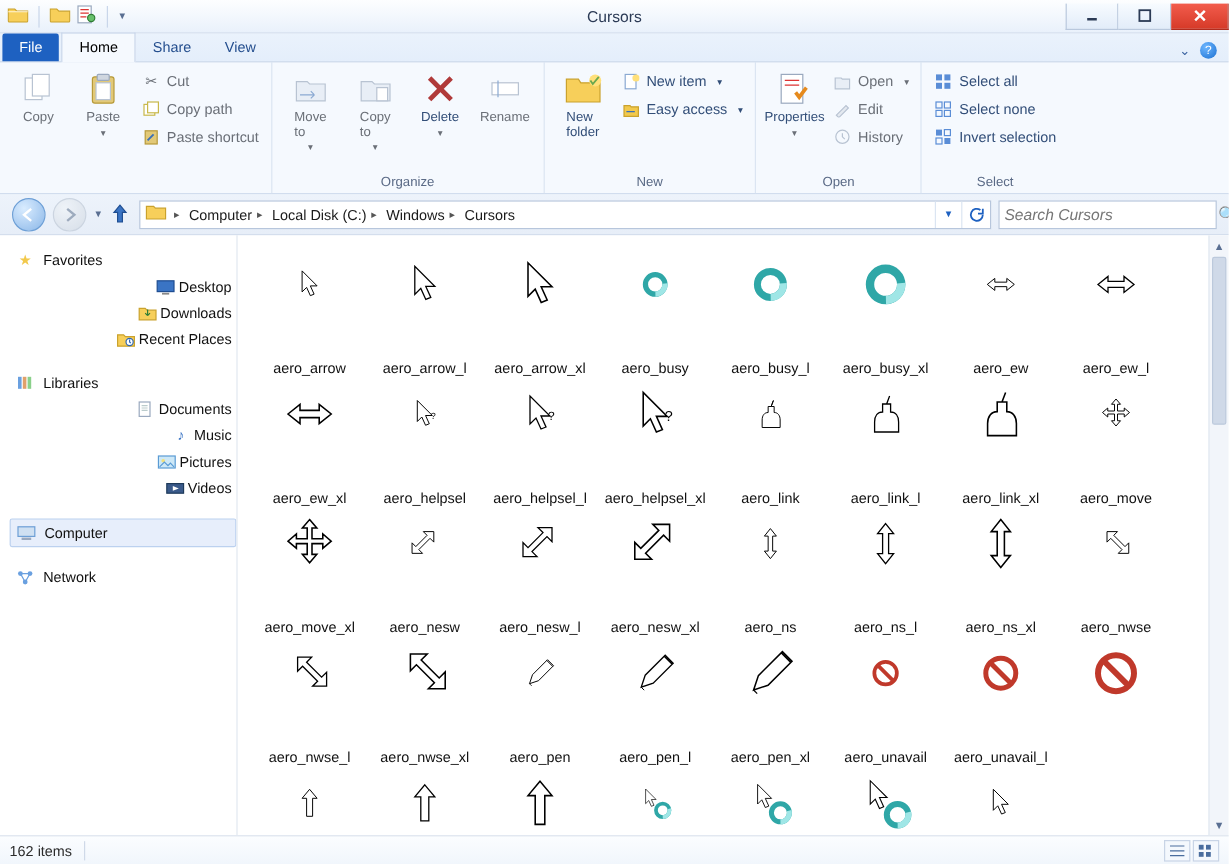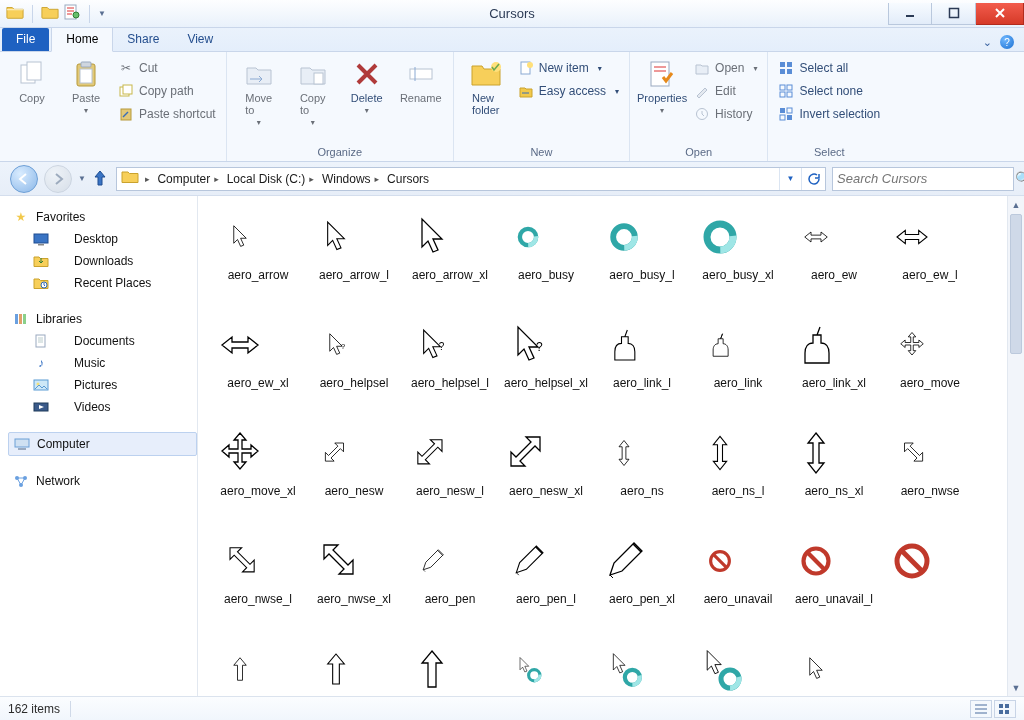--- a/index.html
+++ b/index.html
@@ -53,27 +53,27 @@
   .addr-btn { width: 22px; height: 22px; display: flex; align-items: center; justify-content: center; border-left: 1px solid #dbe5f2; cursor: pointer; color: #1e61c1;}
   .searchbox { width: 182px; height: 24px; border: 1px solid #b7c6dc; background: #fff; display: flex; align-items: center; padding: 0 4px; }
   .searchbox input { flex: 1; border: none; outline: none; font-style: italic; color: #888; font-size: 13px; background: transparent; }
   .searchbox .mag { color: #1e61c1; cursor: pointer; font-size: 13px;}
 
   
   .body { flex: 1; display: flex; min-height: 0; }
   .sidebar { width: 198px; border-right: 1px solid #e2e8f0; padding: 10px 0 0 8px; overflow: hidden; }
   .tree-group { margin-bottom: 14px; }
   .tree-head { display: flex; align-items: center; gap: 6px; font-size: 13px; color: #111; padding: 3px 4px; cursor: pointer; }
-  .tree-item { display: flex; align-items: center; gap: 24px; font-size: 13px; color: #111; padding: 3px 4px 3px 24px; cursor: pointer; }
+  .tree-item { display: flex; align-items: center; gap: 2px; font-size: 13px; color: #111; padding: 3px 4px 3px 24px; cursor: pointer; justify-content: flex-end; }
   .tree-item.selected, .tree-head.selected { background: #e7eefb; border: 1px solid #bcd1ef; border-radius: 2px; }
   .tree-icon { width: 18px; height: 16px; display: inline-flex; align-items: center; justify-content: center; }
 
   .content { flex: 1; position: relative; overflow: hidden; }
   .grid { position: absolute; inset: 0 18px 0 0; padding: 12px 6px 0 12px; display: flex; flex-wrap: wrap; align-content: flex-start; gap: 0; }
-  .item { width: 96px; height: 108px; display: flex; flex-direction: column; cursor: pointer; }
+  .item { width: 96px; height: 108px; display: flex; flex-direction: column; align-items: center; cursor: pointer; gap: 32px; }
   .item .thumb { width: 60px; height: 58px; display: flex; align-items: center; justify-content: center; }
   .item .name { font-size: 12px; color: #111; text-align: center; padding: 2px 4px 0; line-height: 14px; word-break: break-all; max-height: 42px; overflow: hidden; }
   .scrollbar { position: absolute; right: 0; top: 0; bottom: 0; width: 17px; background: #f2f5fa; border-left: 1px solid #e2e8f0; }
   .scrollbar .arrow { height: 17px; display: flex; align-items: center; justify-content: center; color: #5a6f92; font-size: 9px; cursor: pointer; }
   .scrollbar .thumb { position: absolute; left: 2px; right: 2px; top: 18px; height: 140px; background: #cfd9e8; border: 1px solid #bcc9dc; border-radius: 2px; cursor: pointer; }
 
   
   .statusbar { height: 24px; border-top: 1px solid #dbe3ee; background: linear-gradient(#fbfdff,#f1f6fc); display: flex; align-items: center; padding: 0 8px; font-size: 12px; color: #2b2b2b; }
   .statusbar .sep { width: 1px; height: 16px; background: #cfd9e8; margin: 0 10px; }
   .statusbar .viewbtns { margin-left: auto; display: flex; gap: 2px; }
@@ -615,33 +615,33 @@
           <div class="thumb">
             <svg width="48" height="48" viewBox="0 0 48 48">
               <path class="cur" d="M14 6l0 28 6-6 5 11 5-2-5-11 9 0z"></path>
               <text x="32" y="30" font-size="22" font-family="serif" fill="#000">?</text>
             </svg>
           </div>
                  <div class="name">aero_helpsel_xl</div>
         </div>
         <div class="item">
           <div class="thumb">
-            <svg width="40" height="40" viewBox="0 0 48 48">
+            <svg width="30" height="30" viewBox="0 0 48 48">
               <path class="cur" d="M24 6l-3 8h-4v8c-5 0-8 4-8 10v10h24V32c0-6-3-10-8-10v-8h-4z" transform="translate(4)"></path>
             </svg>
           </div>
+                 <div class="name">aero_link</div>
+        </div>
+        <div class="item">
+          <div class="thumb">
+            <svg width="40" height="40" viewBox="0 0 48 48">
+              <path class="cur" d="M24 6l-3 8h-4v8c-5 0-8 4-8 10v10h24V32c0-6-3-10-8-10v-8h-4z" transform="translate(4)"></path>
+            </svg>
+          </div>
                  <div class="name">aero_link_l</div>
-        </div>
-        <div class="item">
-          <div class="thumb">
-            <svg width="30" height="30" viewBox="0 0 48 48">
-              <path class="cur" d="M24 6l-3 8h-4v8c-5 0-8 4-8 10v10h24V32c0-6-3-10-8-10v-8h-4z" transform="translate(4)"></path>
-            </svg>
-          </div>
-                 <div class="name">aero_link</div>
         </div>
         <div class="item">
           <div class="thumb">
             <svg width="48" height="48" viewBox="0 0 48 48">
               <path class="cur" d="M24 6l-3 8h-4v8c-5 0-8 4-8 10v10h24V32c0-6-3-10-8-10v-8h-4z" transform="translate(4)"></path>
             </svg>
           </div>
                  <div class="name">aero_link_xl</div>
         </div>
         <div class="item">

